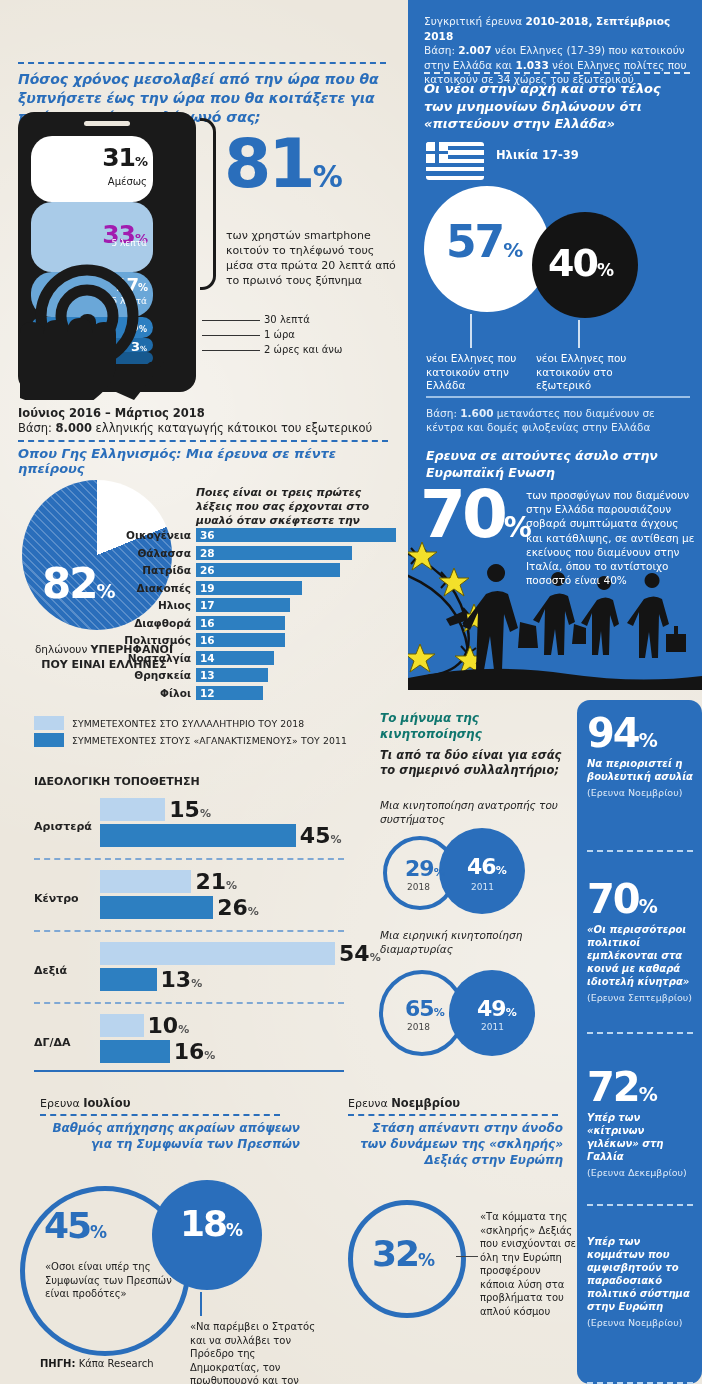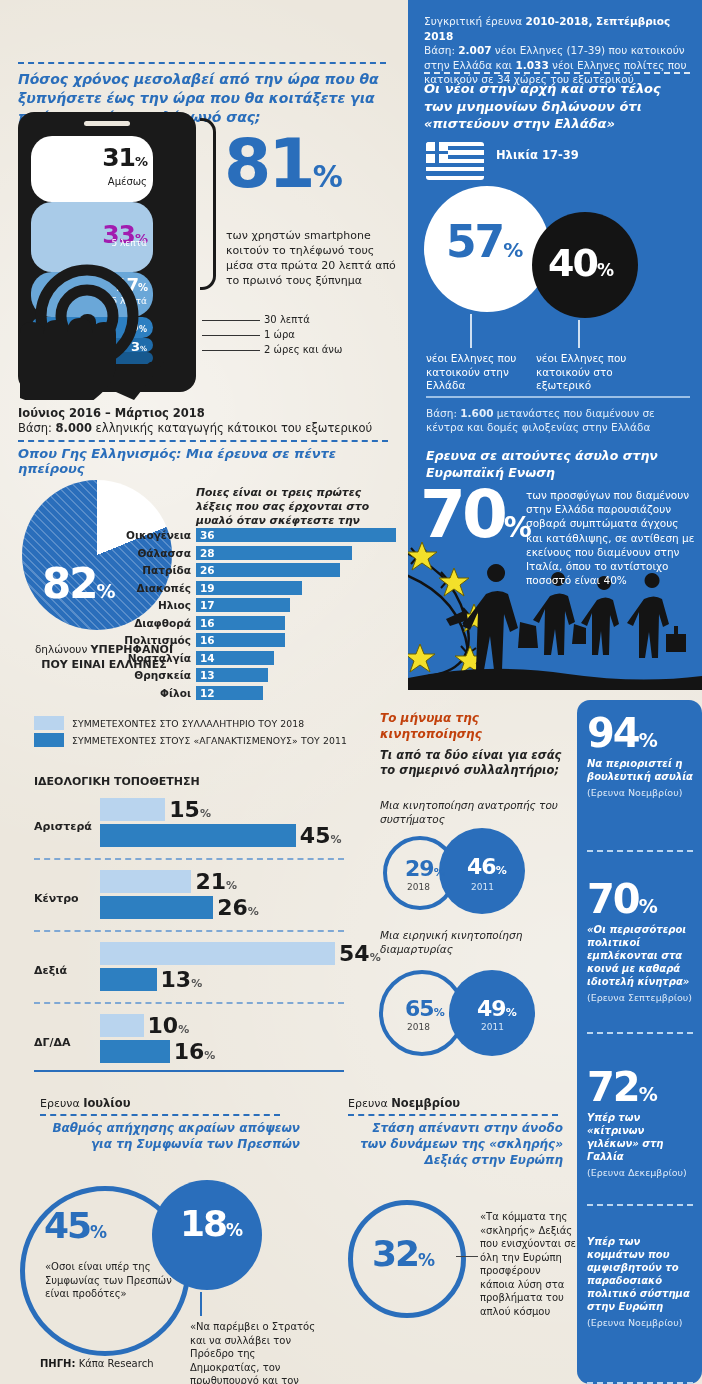--- a/index.html
+++ b/index.html
@@ -153,21 +153,21 @@
   .grp .gl { position:absolute; left:34px; font-size:11px; font-weight:bold; color:#222;}
   .gbar { position:absolute; left:100px; height:23px; }
   .gval { position:absolute; font-size:22px; font-weight:bold; color:#1a1a1a; line-height:23px;}
   .gval small { font-size:11px; color:#555;}
   .grp-dash { position:absolute; left:34px; width:300px; border-top:2px dashed #7fa8d4;}
   .botrule { position:absolute; left:34px; width:300px; height:1.5px; background:#2a6ebb;}
 
   
   #mc { position:absolute; left:365px; top:700px; width:210px; height:390px;}
   #mc .t1 { position:absolute; left:15px; top:10px; width:190px; font-size:12px;
-            line-height:16px; font-style:italic; font-weight:bold; color:#c2410c;}
+            line-height:16px; font-style:italic; font-weight:bold; color:#0f766e;}
   #mc .t2 { position:absolute; left:15px; top:48px; width:190px; font-size:11.5px;
             line-height:15px; font-style:italic; font-weight:bold; color:#222;}
   #mc .st { position:absolute; left:15px; width:190px; font-size:10.5px;
             line-height:14px; font-style:italic; color:#222;}
   .ring { position:absolute; border:4px solid #2a6ebb; border-radius:50%; }
   .disc { position:absolute; background:#2a6ebb; border-radius:50%; }
   .rv { position:absolute; font-size:22px; font-weight:bold; color:#2a6ebb; letter-spacing:-1px; line-height:1;}
   .rv small{ font-size:11px; letter-spacing:0;}
   .ry { position:absolute; font-size:9px; color:#444;}
   .dv { position:absolute; font-size:22px; font-weight:bold; color:#fff; letter-spacing:-1px; line-height:1;}

